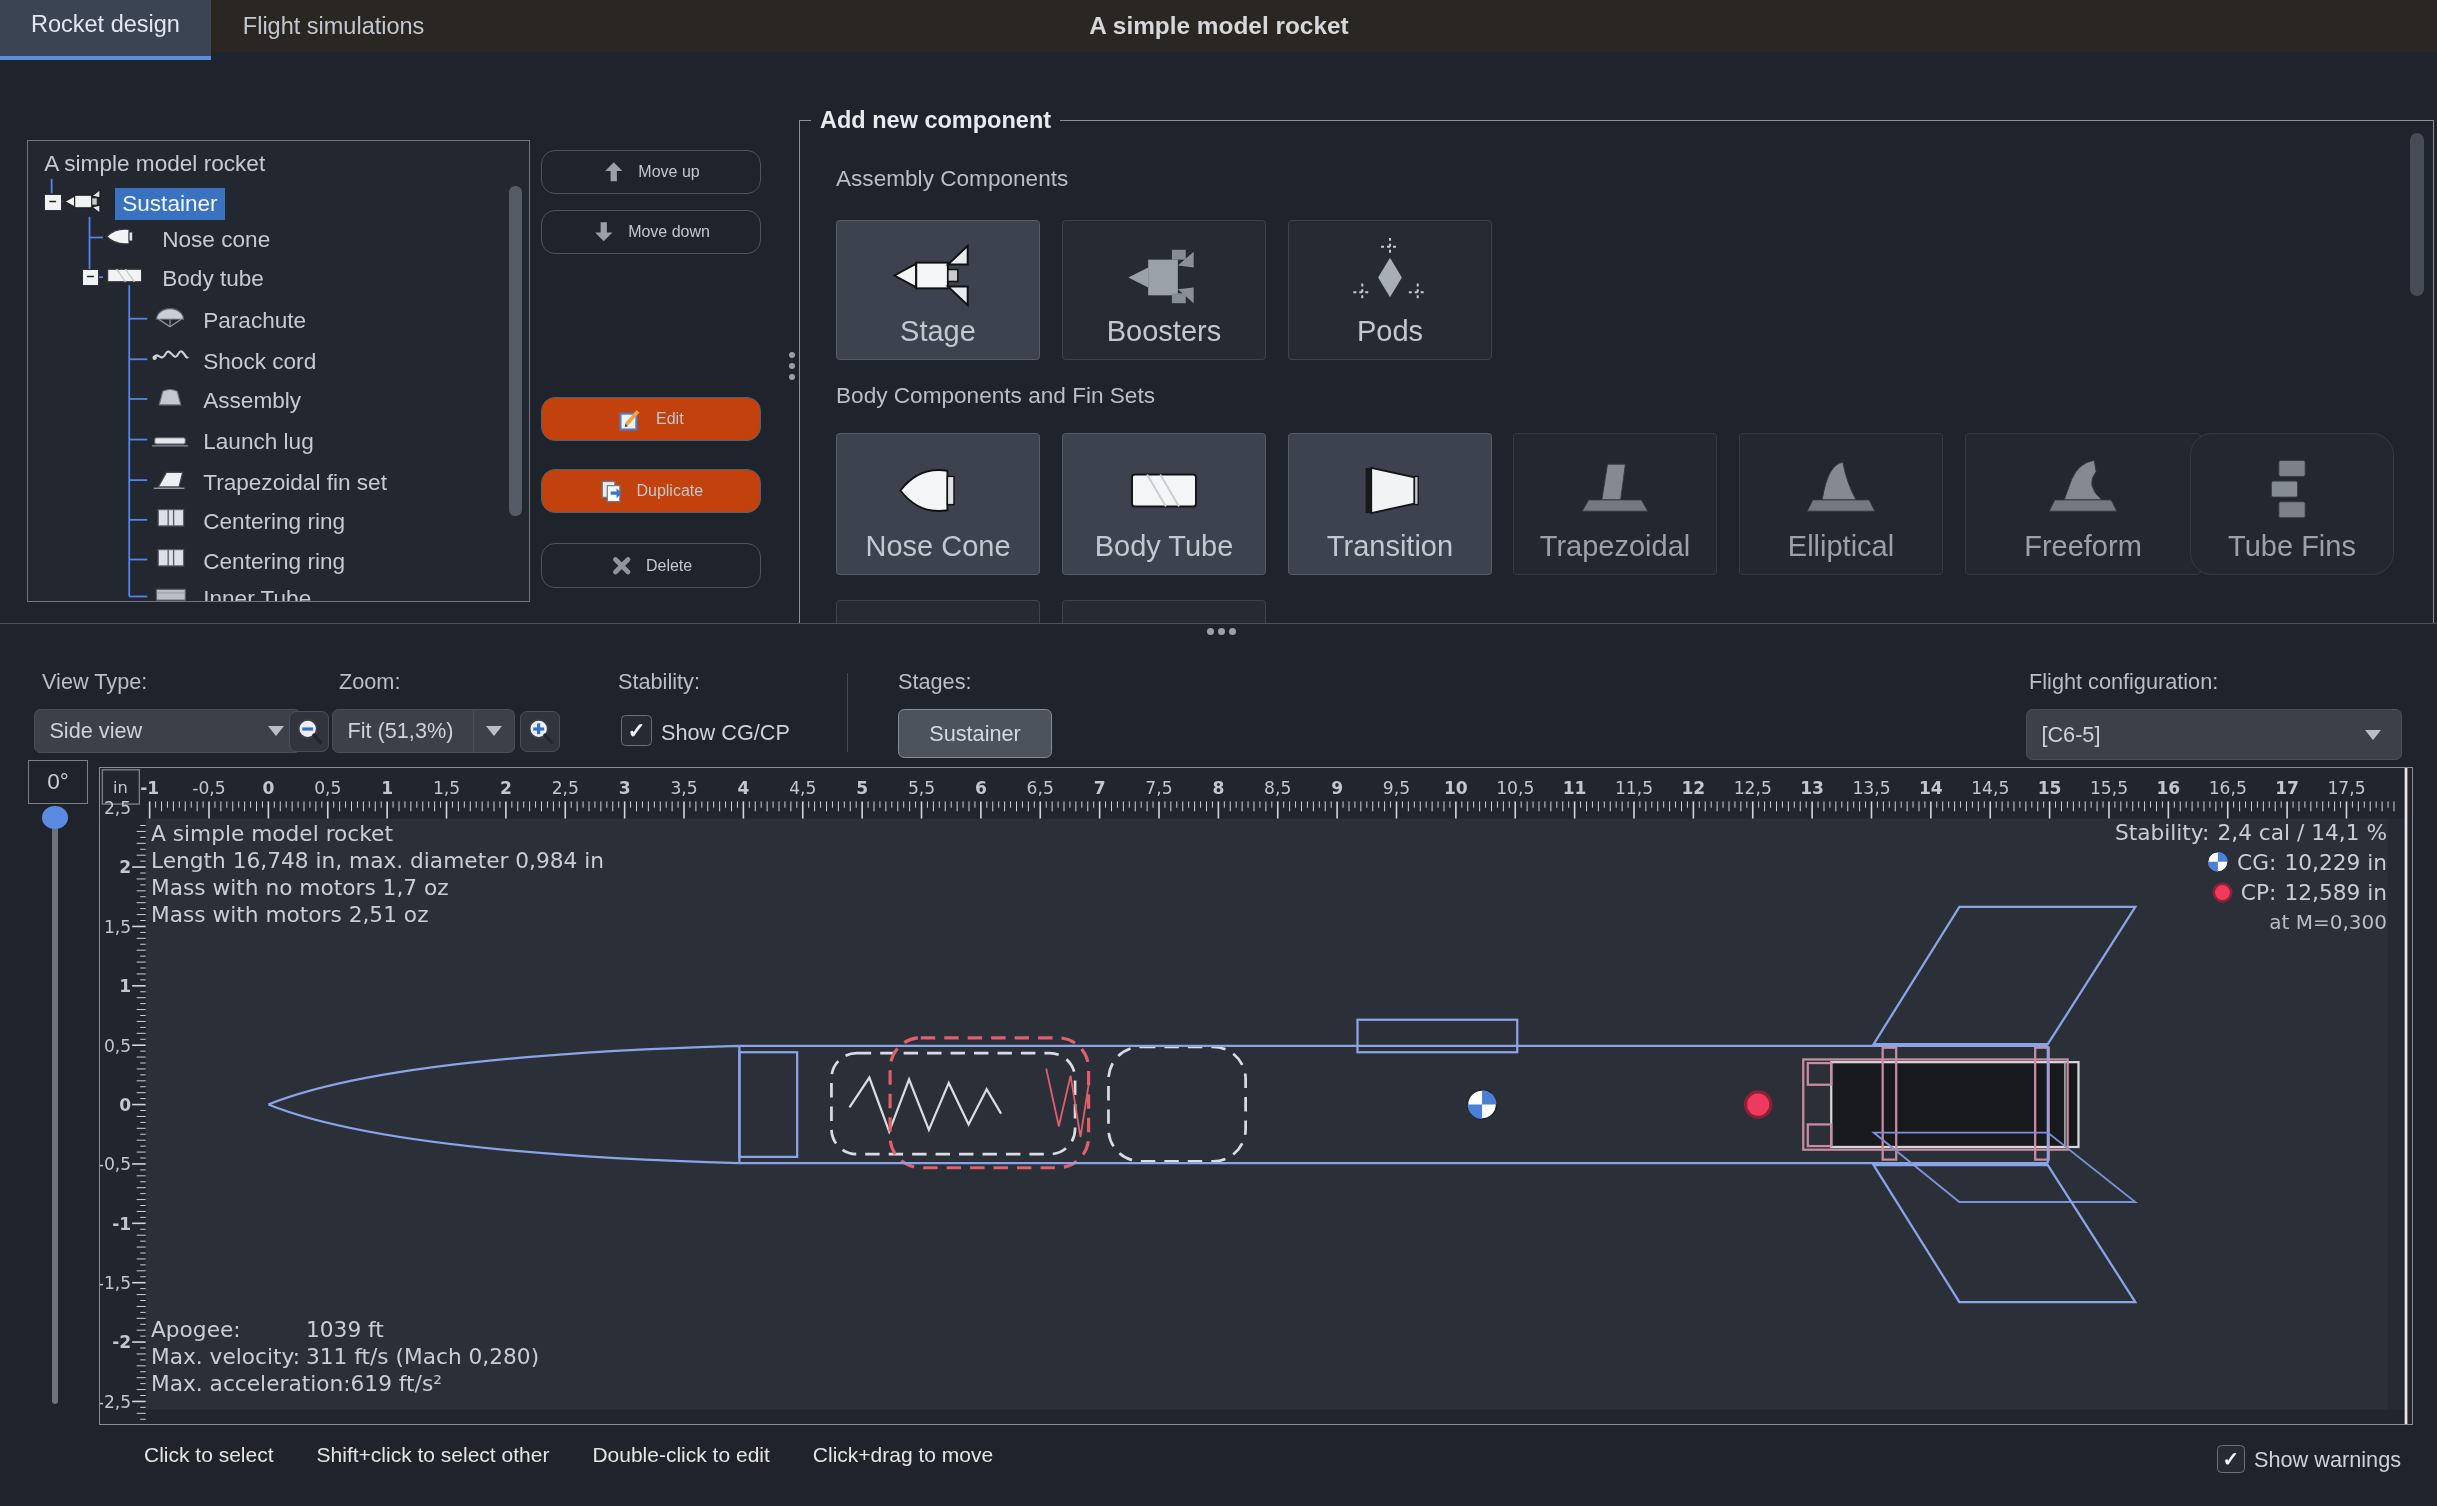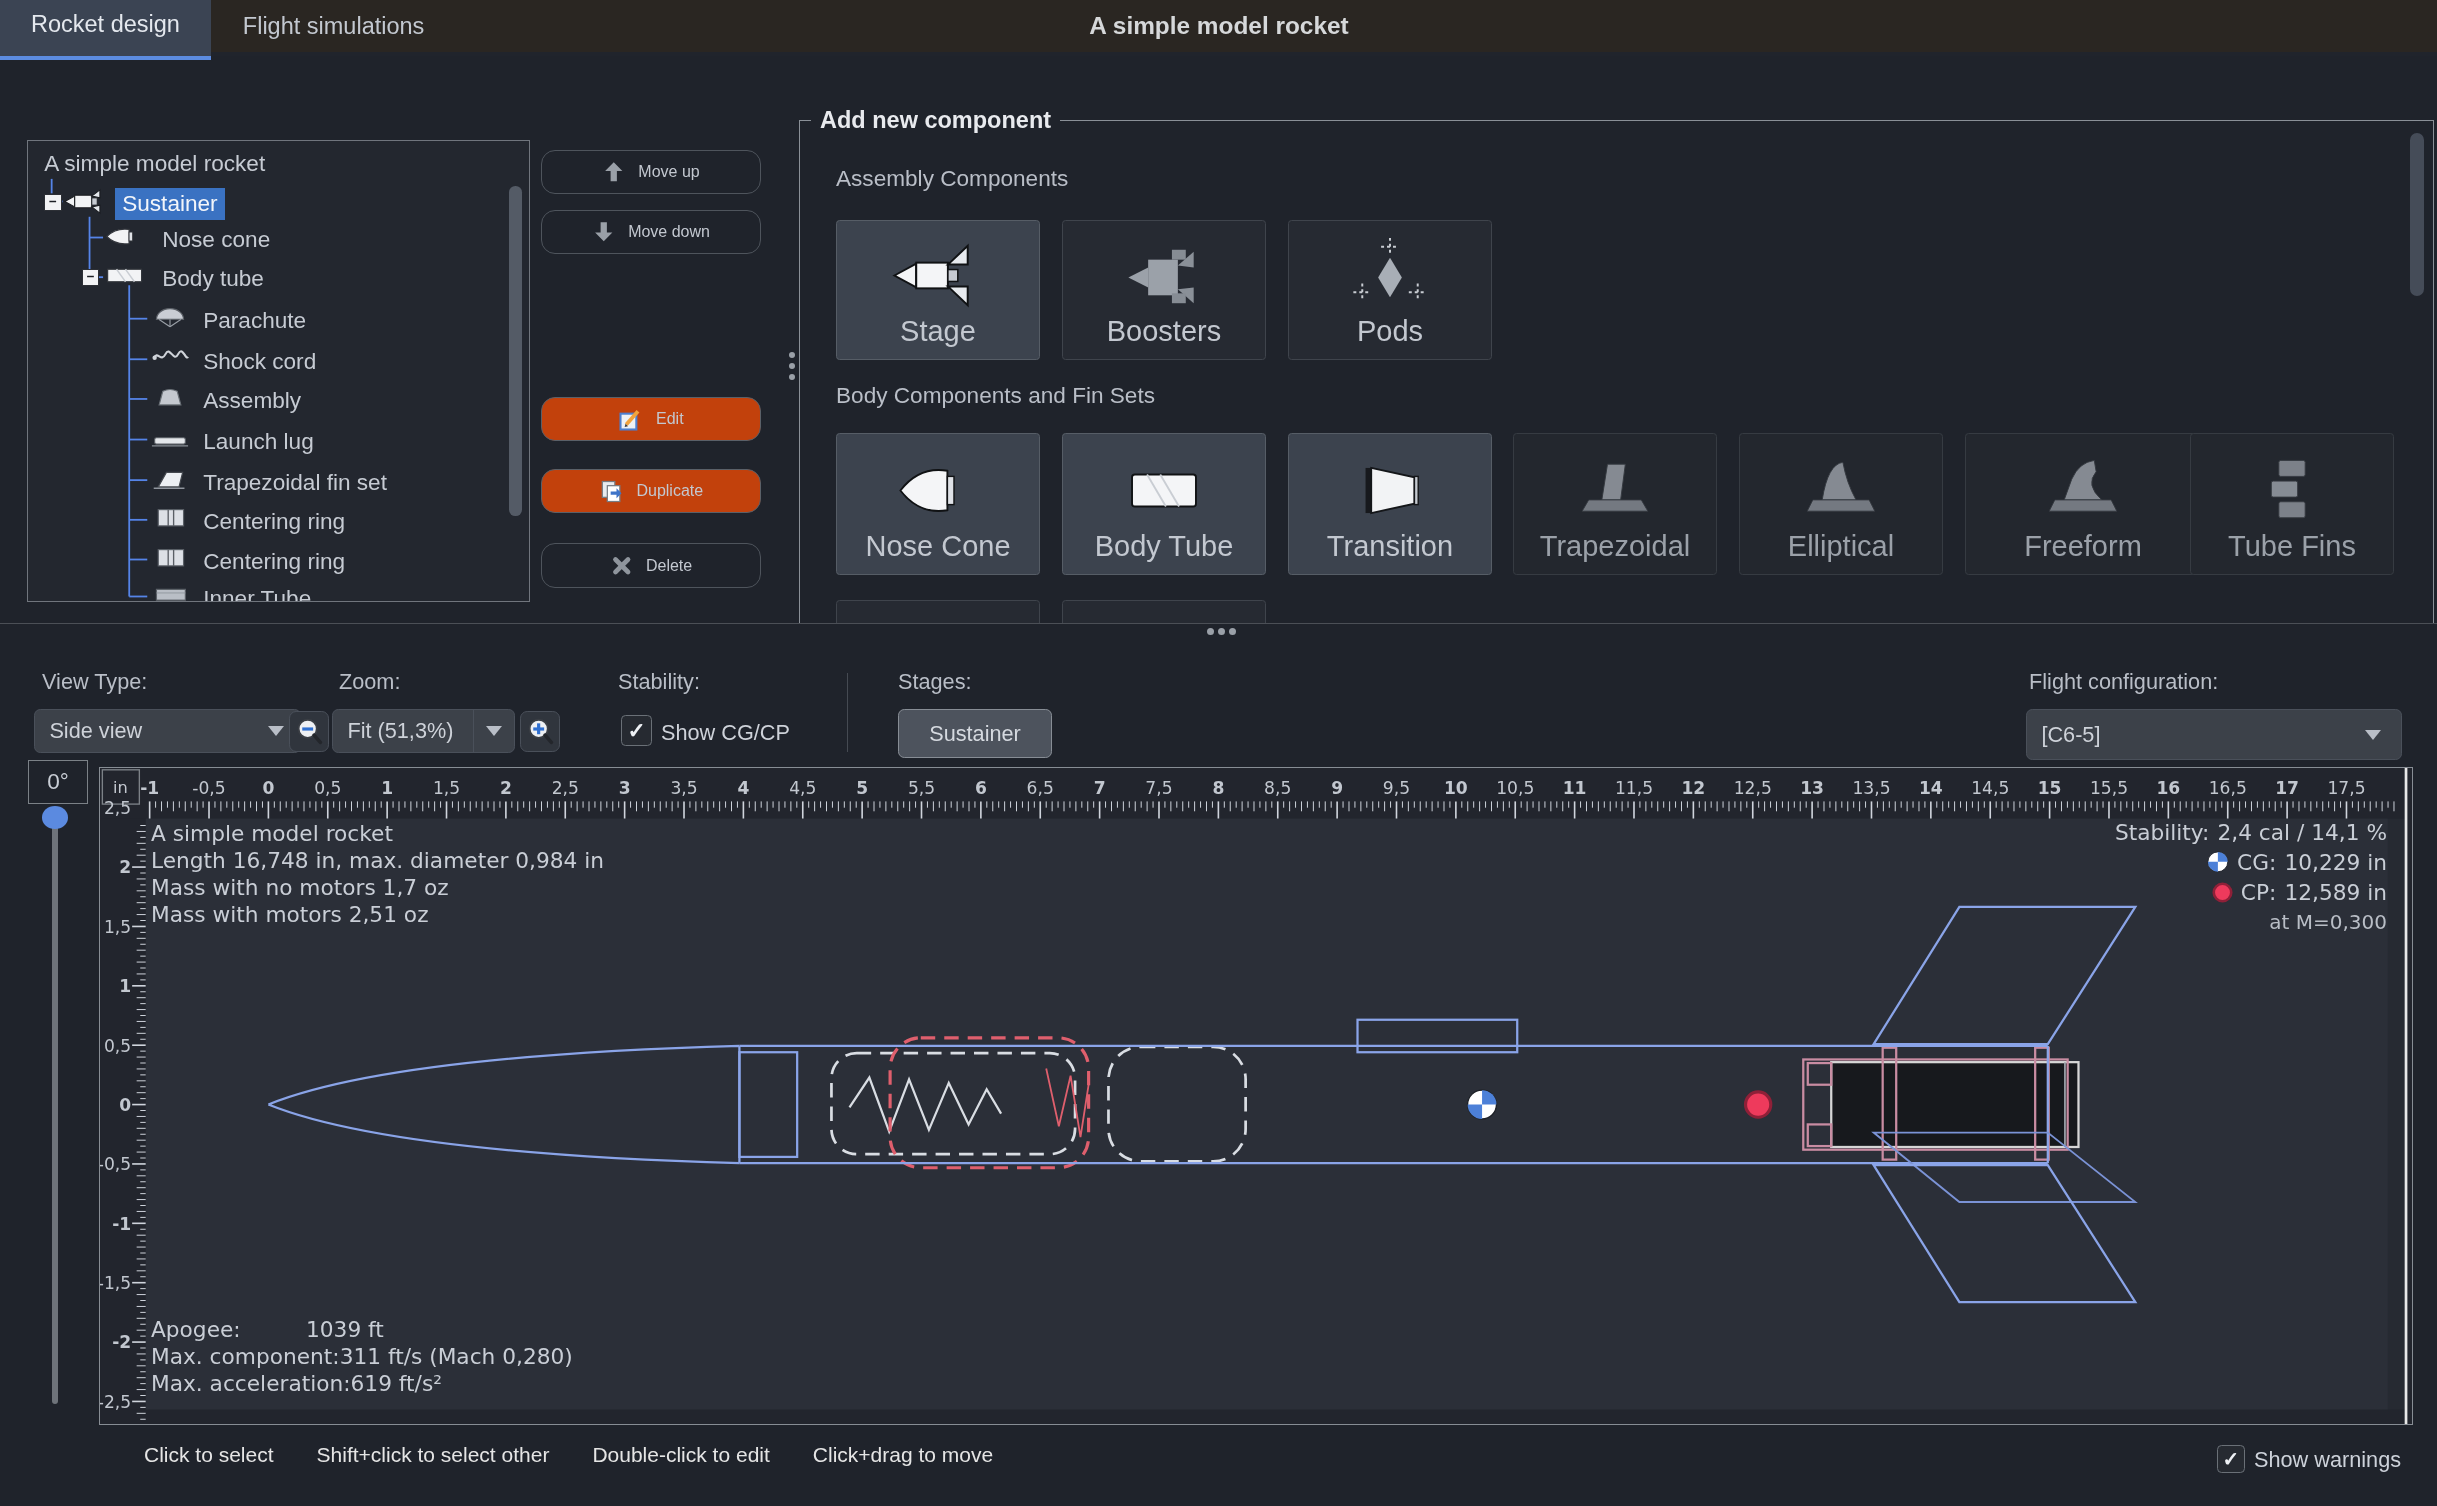--- a/index.html
+++ b/index.html
@@ -357,21 +357,21 @@
           </svg></div>
         <div class="comp-label">Elliptical</div>
       </div>
       <div class="comp-btn disabled" style="left: 1165px; top: 312px; height: 140px; padding-left: 32px;">
         <div class="comp-icon"><svg width="94" height="87" viewBox="0 0 100 80">
             <path d="M30,50 L38,28 Q46,10 62,8 L64,20 Q52,34 70,50 Z" fill="#a6acb4" stroke="#3a3e44"></path>
             <polygon points="20,50 80,50 86,62 14,62" fill="#8f959d" stroke="#3a3e44"></polygon>
           </svg></div>
         <div class="comp-label">Freeform</div>
       </div>
-      <div class="comp-btn disabled" style="left: 1390px; top: 312px; height: 140px;">
+      <div class="comp-btn disabled" style="left: 1390px; top: 312px; height: 140px; border-radius: 22px;">
         <div class="comp-icon"><svg width="94" height="87" viewBox="0 0 100 80">
             <rect x="36" y="8" width="28" height="17" fill="#9aa0a8" stroke="#3c4046" rx="2"></rect>
             <rect x="28" y="30" width="28" height="17" fill="#a8aeb6" stroke="#3c4046" rx="2"></rect>
             <rect x="36" y="52" width="28" height="17" fill="#9aa0a8" stroke="#3c4046" rx="2"></rect>
           </svg></div>
         <div class="comp-label">Tube Fins</div>
       </div>
     </div>
   <div class="comp-btn" style="left:36px;top:479px;height:135px"></div>
   <div class="comp-btn" style="left:262px;top:479px;height:135px"></div>
@@ -1040,21 +1040,21 @@
     <span>CP:</span>
       <span>12,589 in</span>
   </div>
   <div class="stab-row">
       <span id="mach-note">at M=0,300</span>
     </div>
 </div>
 
 <div class="abs cv-text" style="left:151px;top:1316px">
   <div><span class="fl-label">Apogee:</span><span>1039 ft</span></div>
-  <div><span class="fl-label">Max. component:</span><span>311 ft/s  (Mach 0,280)</span></div>
+  <div><span class="fl-label">Max. velocity:</span><span>311 ft/s  (Mach 0,280)</span></div>
   <div><span class="fl-label">Max. acceleration:</span><span>619 ft/s²</span></div>
 </div>
 
 <div id="hints" class="abs">
   <span>Click to select</span>
   <span>Shift+click to select other</span>
   <span>Double-click to edit</span>
   <span>Click+drag to move</span>
 </div>
 <div class="abs checkbox" style="left:2217px;top:1445px;width:26px;height:26px;font-size:20px">✓</div>

